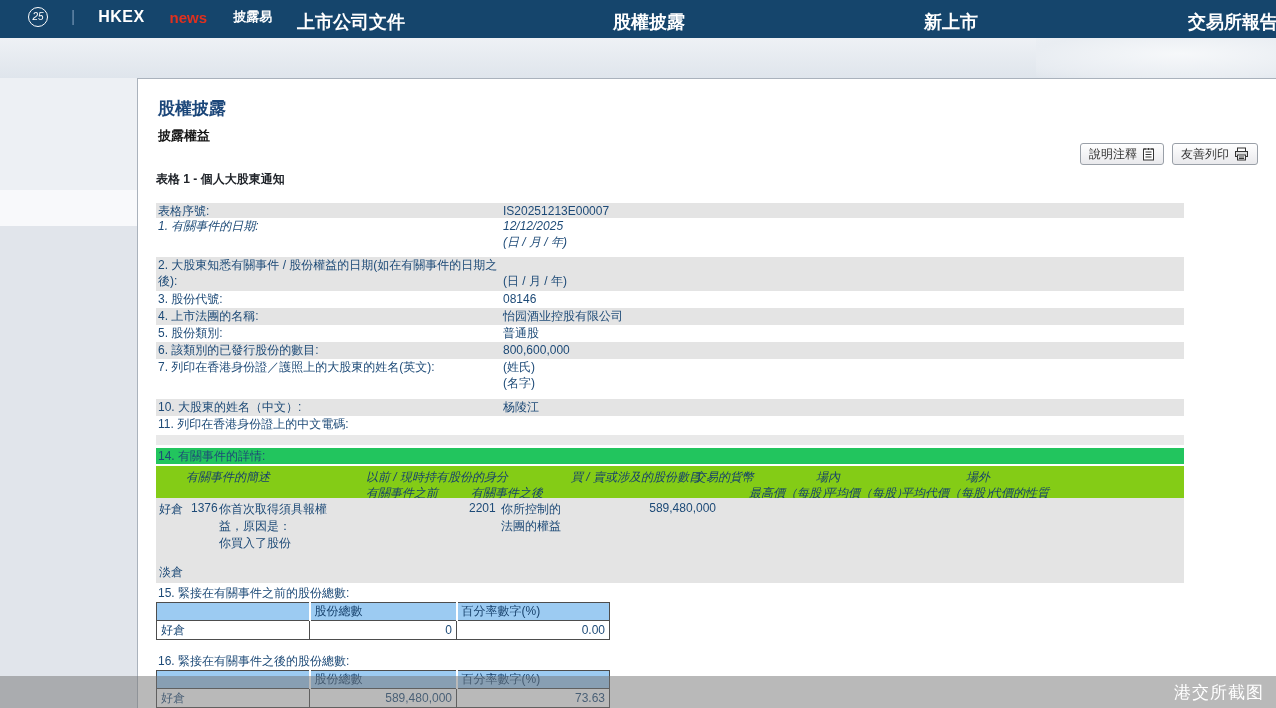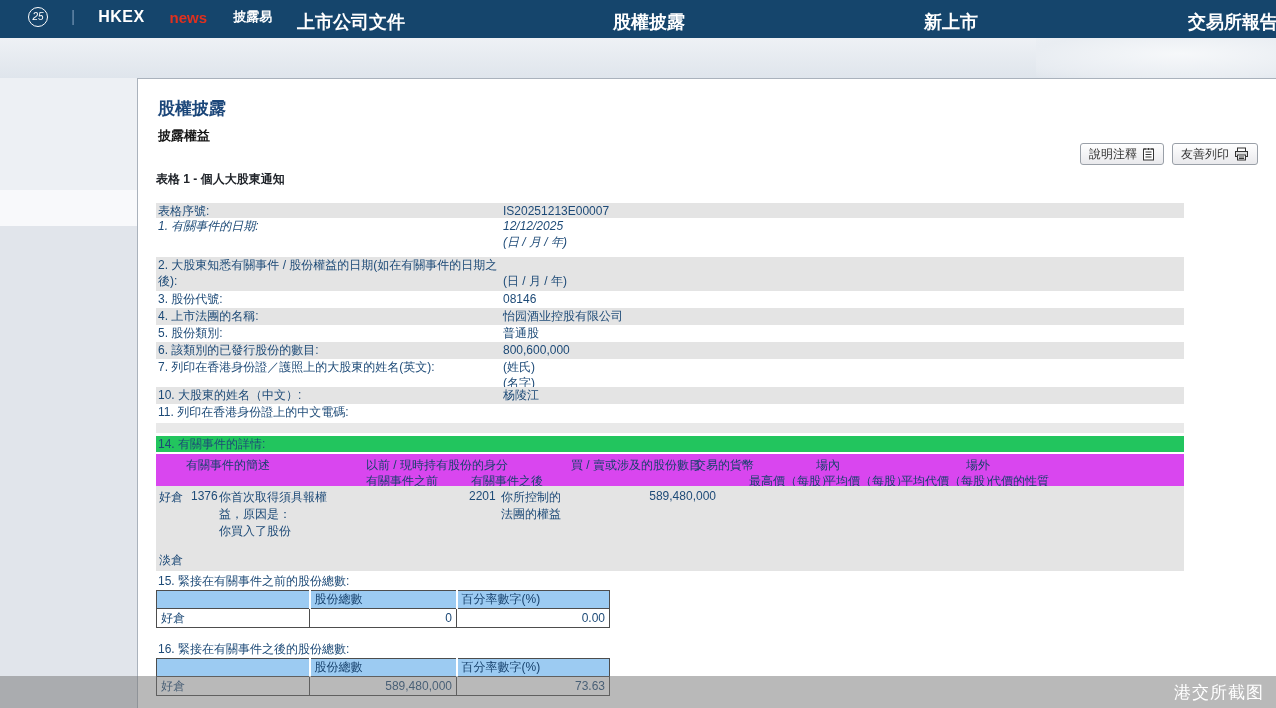--- a/index.html
+++ b/index.html
@@ -41,27 +41,27 @@
   .btn svg { display:block; }
 
   .form-title { position:absolute; left:18px; top:92px; font-size:12px; font-weight:bold; color:#20242a; }
 
   
   #rows { position:absolute; left:18px; top:124px; width:1028px; font-size:12px; color:#1D4A77; }
   .frow { position:relative; width:1028px; line-height:16px; }
   .frow.shaded { background:#e4e4e4; }
   .frow .lbl { position:absolute; left:2px; top:0; width:345px; }
   .frow .val { position:absolute; left:347px; top:0; width:660px; white-space:pre-line; }
-  .h15{height:15px;} .h17{height:17px;} .h32{height:39px;font-style:italic;} .h34{height:34px;} .h40{height:28px;}
+  .h15{height:15px;} .h17{height:17px;} .h32{height:39px;font-style:italic;} .h34{height:34px;} .h40{height:40px;}
   .gap2{height:2px;} .gap3{height:3px;} .gap13{height:13px;}
   .thinrow { height:10px; background:#e9e9e9; width:1028px; }
 
   
   .det-label { position:relative; height:16px; background:#22c55e; line-height:16px; }
-  .det-header { position:relative; height:32px; background:#d946ef; }
+  .det-header { position:relative; height:32px; background:#84cc16;font-style:italic; }
   .det-header span { position:absolute; white-space:nowrap; color:#17416C; }
   .det-body { position:relative; height:85px; background:#e4e4e4; }
   .det-body span { position:absolute; color:#1D4A77; }
   .pre { white-space:pre-line; line-height:17px; }
 
   
   .sub-label { position:relative; height:17px; line-height:17px; }
   table.subtbl { border-collapse:collapse; width:453px; font-size:12px; color:#1D4A77; table-layout:fixed; }
   table.subtbl th { background:#9CCBF2; font-weight:normal; text-align:left; height:17px; padding:0 4px;
                     border:1px solid #4d4d4d; border-right:2px solid #fff; color:#17416C; }

